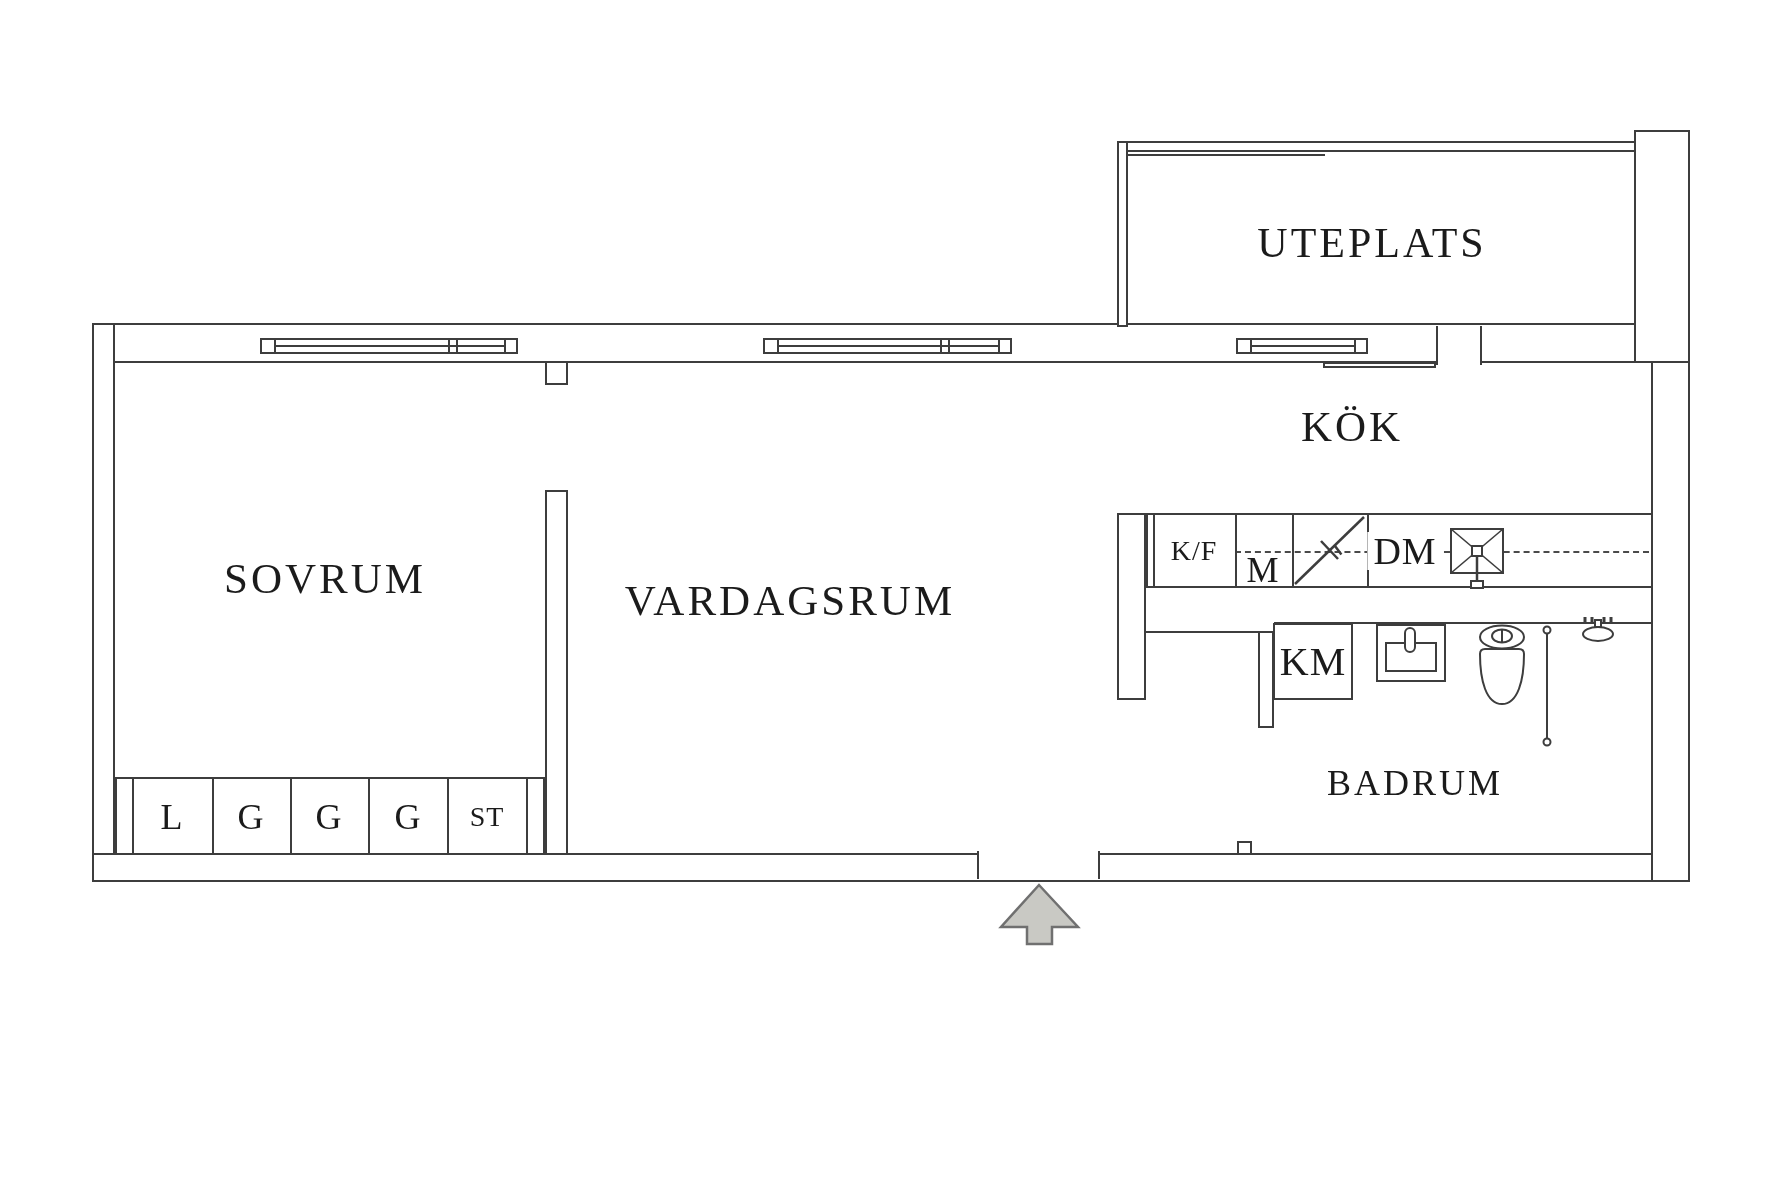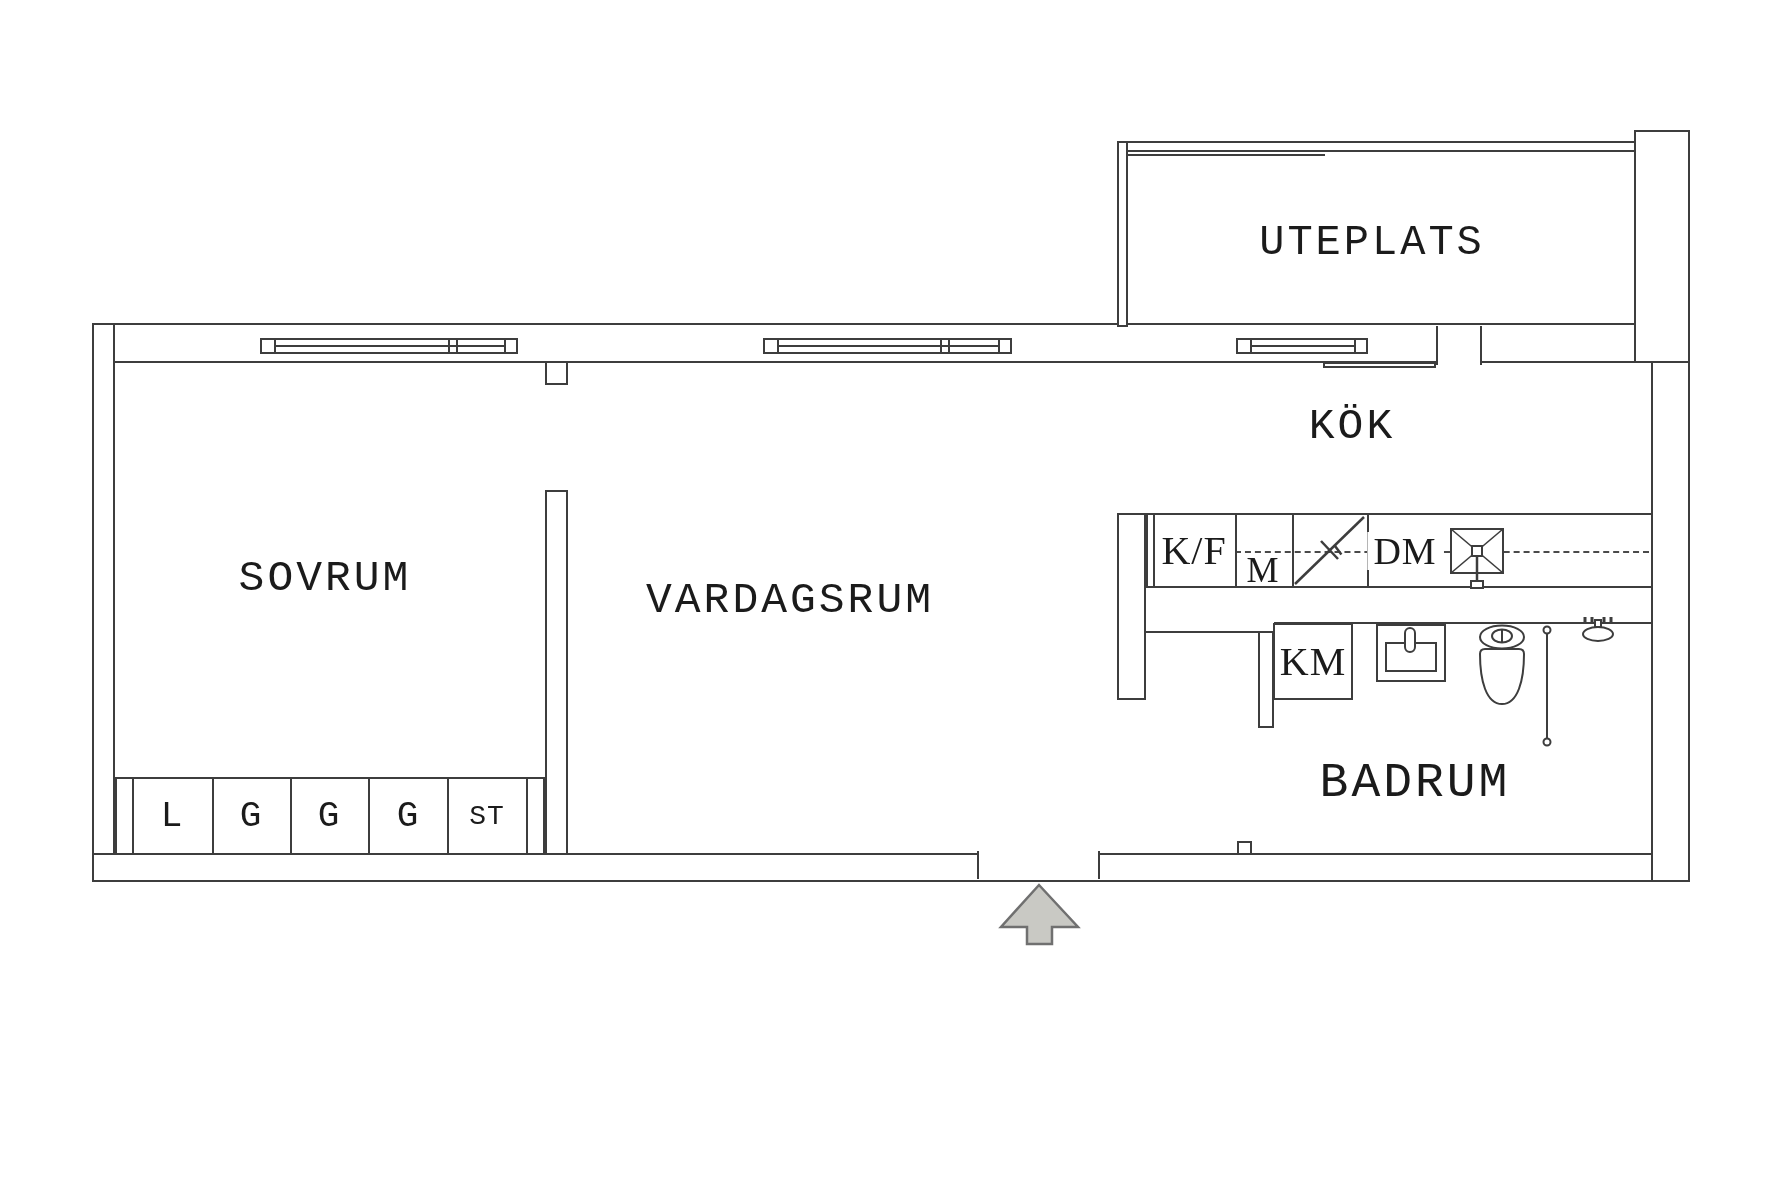--- a/index.html
+++ b/index.html
@@ -8,21 +8,21 @@
     --bg:#ffffff;
   }
   html,body{margin:0;padding:0;background:#fff;}
   .plan{position:relative;width:1780px;height:1187px;background:var(--bg);overflow:hidden;
         font-family:"Liberation Serif",serif;}
   .wall{position:absolute;background:#fff;border:2px solid var(--line);box-sizing:border-box;}
   .line{position:absolute;background:var(--line);}
   .gap{position:absolute;background:#fff;box-sizing:border-box;}
   .jambs{border-left:2px solid var(--line);border-right:2px solid var(--line);}
   .label{position:absolute;transform:translate(-50%,-50%);color:var(--text);
-         letter-spacing:3px;white-space:nowrap;line-height:1;font-family:Liberation Mono, monospace;}
+         letter-spacing:3px;white-space:nowrap;line-height:1;}
   .win{position:absolute;top:338px;height:16px;background:#fff;border:2px solid var(--line);box-sizing:border-box;}
   .vline{position:absolute;top:0;bottom:0;width:2px;background:var(--line);}
   .hline{position:absolute;height:2px;background:var(--line);}
   .counter{position:absolute;left:1146px;top:513px;width:507px;height:75px;background:#fff;
            border:2px solid var(--line);box-sizing:border-box;}
   .dash{position:absolute;left:87px;right:2px;top:36px;border-top:2px dashed #4a4a4a;}
   .closets{position:absolute;left:115px;top:777px;width:430px;height:78px;background:#fff;
            border:2px solid var(--line);box-sizing:border-box;}
   .applabel{position:absolute;transform:translate(-50%,-50%);color:var(--text);letter-spacing:1px;line-height:1;}
   svg{position:absolute;overflow:visible;}
@@ -92,21 +92,21 @@
 
   <svg style="left:1450px;top:528px;" width="56" height="62" viewBox="0 0 56 62">
     <rect x="1" y="1" width="52" height="44" fill="#fff" stroke="#3d3d3d" stroke-width="2"></rect>
     <line x1="1" y1="1" x2="53" y2="45" stroke="#3d3d3d" stroke-width="1.6"></line>
     <line x1="53" y1="1" x2="1" y2="45" stroke="#3d3d3d" stroke-width="1.6"></line>
     <rect x="22" y="18" width="10" height="10" fill="#fff" stroke="#3d3d3d" stroke-width="2"></rect>
     <line x1="27" y1="28" x2="27" y2="55" stroke="#3d3d3d" stroke-width="2.5"></line>
     <rect x="21" y="53" width="12" height="7" fill="#fff" stroke="#3d3d3d" stroke-width="2"></rect>
   </svg>
 
-  <div class="applabel" style="left:1194px;top:551px;font-size:40px;">K/F</div>
+  <div class="applabel" style="left:1194px;top:551px;font-size:28px;">K/F</div>
   <div class="applabel" style="left:1263px;top:570px;font-size:36px;">M</div>
   <div class="applabel" style="left:1405px;top:551px;font-size:38px;background:#fff;padding:0 6px;">DM</div>
 
   <div class="wall" style="left:1273px;top:623px;width:80px;height:77px;"></div>
   <div class="applabel" style="left:1313px;top:662px;font-size:40px;">KM</div>
 
   <div class="wall" style="left:1376px;top:624px;width:70px;height:58px;"></div>
   <div class="wall" style="left:1385px;top:642px;width:52px;height:30px;"></div>
   <div class="wall" style="left:1404px;top:627px;width:12px;height:26px;border-radius:6px;"></div>
 
@@ -147,16 +147,16 @@
   <div class="label" style="left:487px;top:817px;font-size:28px;letter-spacing:1px;">ST</div>
 
   <svg style="left:1000px;top:884px;" width="80" height="62" viewBox="0 0 80 62">
     <polygon points="39,1 78,43 52,43 52,60 27,60 27,43 1,43" fill="#c9c9c4" stroke="#707070" stroke-width="2.5" stroke-linejoin="miter"></polygon>
   </svg>
 
   <div class="label" style="left:1372px;top:243px;font-size:42px;">UTEPLATS</div>
   <div class="label" style="left:325px;top:578px;font-size:43px;">SOVRUM</div>
   <div class="label" style="left:790px;top:600px;font-size:43px;">VARDAGSRUM</div>
   <div class="label" style="left:1352px;top:426px;font-size:43px;">KÖK</div>
-  <div class="label" style="left:1415px;top:783px;font-size:48px;">BADRUM</div>
+  <div class="label" style="left:1415px;top:783px;font-size:36px;">BADRUM</div>
 
 
 </div>
 
 </body></html>

